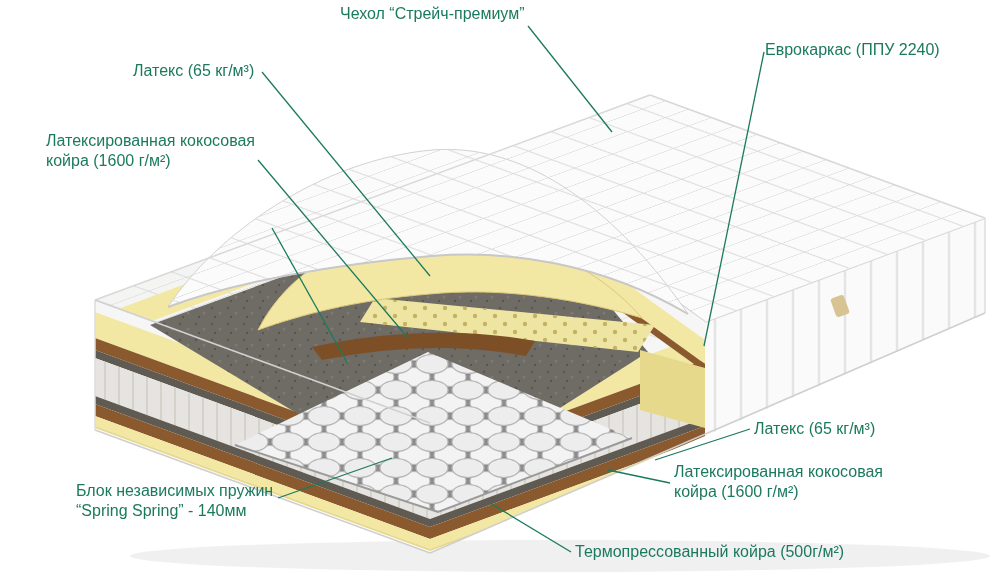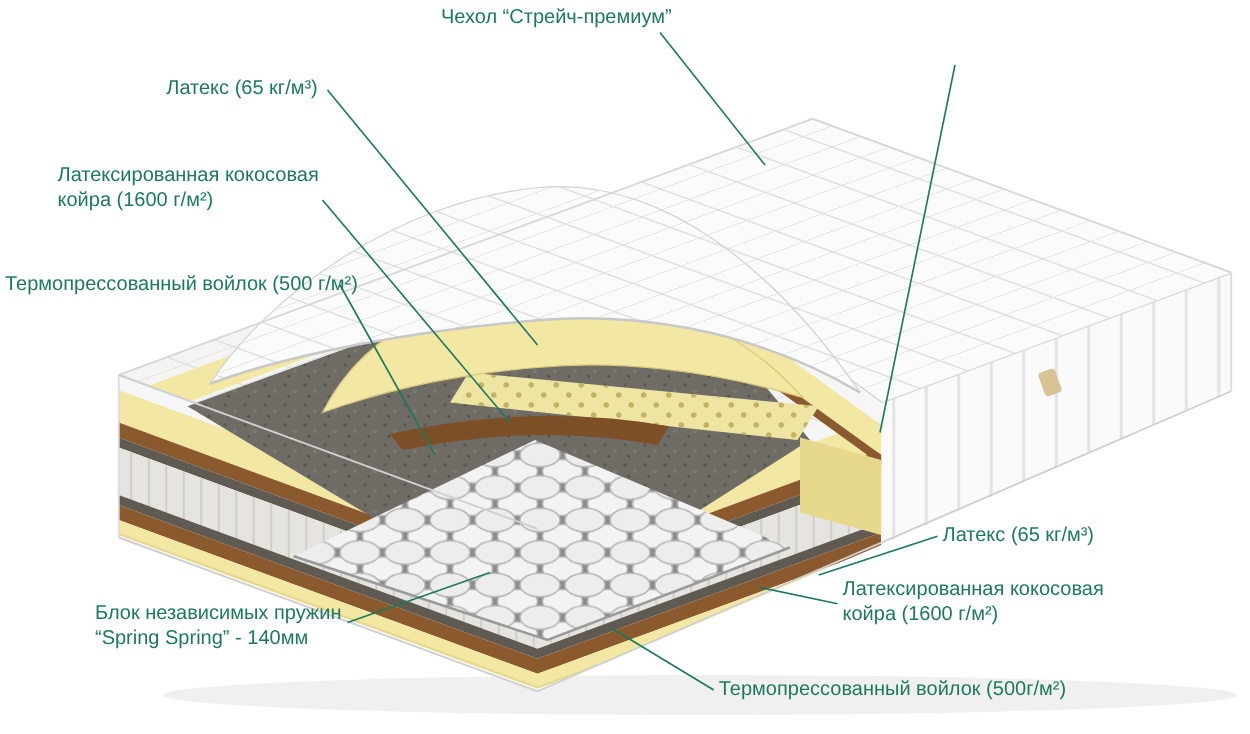--- a/index.html
+++ b/index.html
@@ -8,21 +8,21 @@
     font-family:"Liberation Sans", sans-serif;
     position:relative;overflow:hidden;
   }
   .stage{position:absolute;left:0;top:0;width:1000px;height:587px;}
   svg.art{position:absolute;left:0;top:0;}
   .label{
     position:absolute;
     color:var(--label_green,#1b7a5e);
     font-size:16px;line-height:1.25;
   }
-  .lbl-cover{left:340px;top:4px;width:210px;text-align:center;}
+  .lbl-cover{left:340px;top:4px;width:210px;}
   .lbl-frame{left:765px;top:40px;white-space:nowrap;}
   .lbl-latex-left{left:133px;top:61px;white-space:nowrap;}
   .lbl-coir-left{left:46px;top:131px;width:218px;}
   .lbl-felt-left{left:4px;top:218px;white-space:nowrap;}
   .lbl-springs{left:76px;top:481px;width:205px;}
   .lbl-latex-right{left:754px;top:419px;white-space:nowrap;}
   .lbl-coir-right{left:674px;top:462px;width:218px;}
   .lbl-felt-bottom{left:575px;top:542px;white-space:nowrap;}
   .pointer{stroke:var(--label_green,#1b7a5e);stroke-width:1.3;fill:none;}
 </style>
@@ -151,21 +151,21 @@
     <line class="pointer" x1="258" y1="160" x2="408" y2="338"></line>
     <line class="pointer" x1="272" y1="228" x2="348" y2="364"></line>
     <line class="pointer" x1="278" y1="498" x2="392" y2="458"></line>
     <line class="pointer" x1="750" y1="429" x2="655" y2="460"></line>
     <line class="pointer" x1="670" y1="483" x2="608" y2="470"></line>
     <line class="pointer" x1="571" y1="552" x2="490" y2="503"></line>
   </g>
 </svg>
 
 <div class="label lbl-cover">Чехол “Стрейч-премиум”</div>
+<div class="label lbl-frame">Еврокаркас (ППУ 2240)</div>
 <div class="label lbl-latex-left">Латекс (65 кг/м³)</div>
 <div class="label lbl-coir-left">Латексированная кокосовая койра (1600 г/м²)</div>
-<div class="label lbl-felt-left">Термопрессованный войлок (500 г/м²)</div>
 <div class="label lbl-springs">Блок независимых пружин “Spring Spring” - 140мм</div>
 <div class="label lbl-latex-right">Латекс (65 кг/м³)</div>
 <div class="label lbl-coir-right">Латексированная кокосовая койра (1600 г/м²)</div>
-<div class="label lbl-felt-bottom">Термопрессованный войлок (500г/м²)</div>
+<div class="label lbl-felt-bottom">Термопрессованный койра (500г/м²)</div>
 
 </div>
 
 </body></html>

